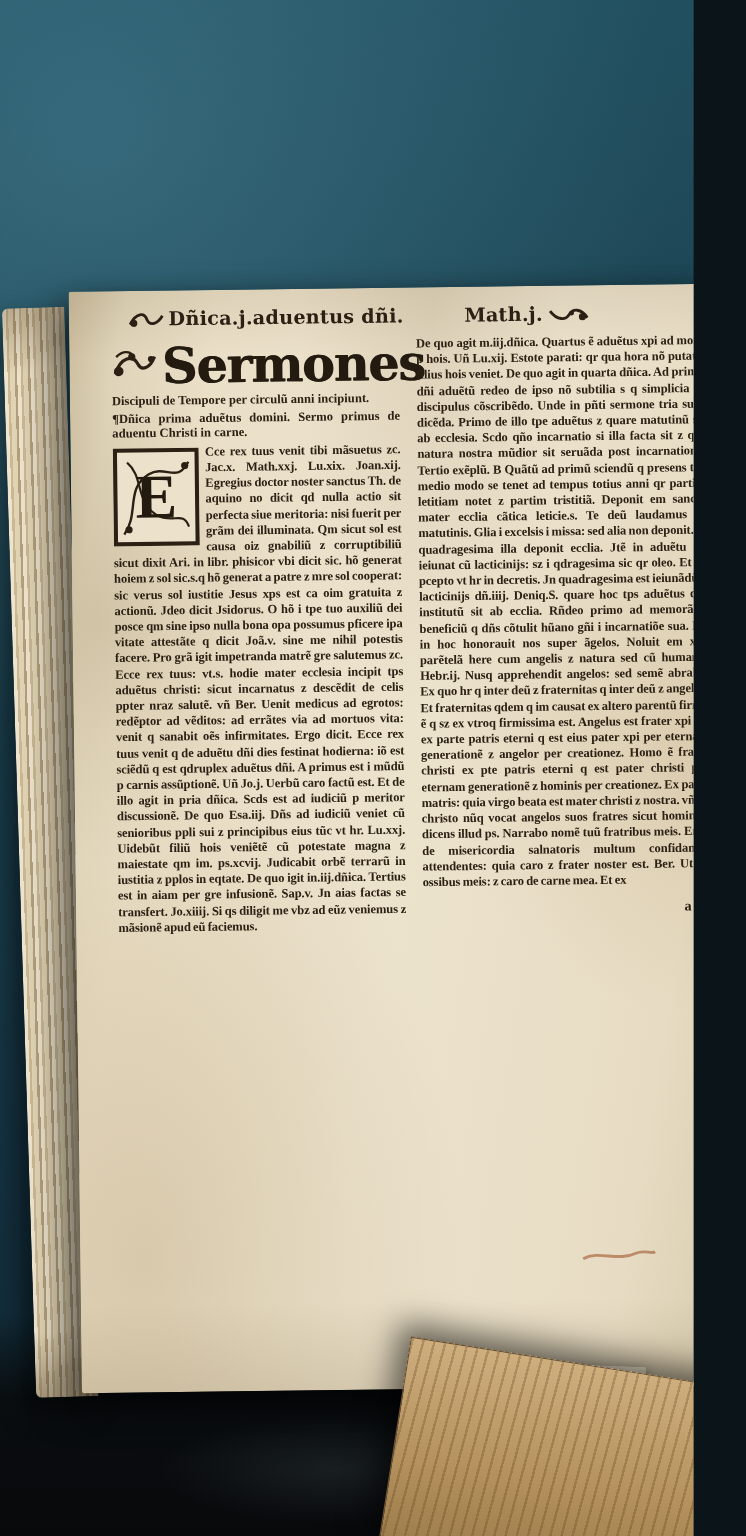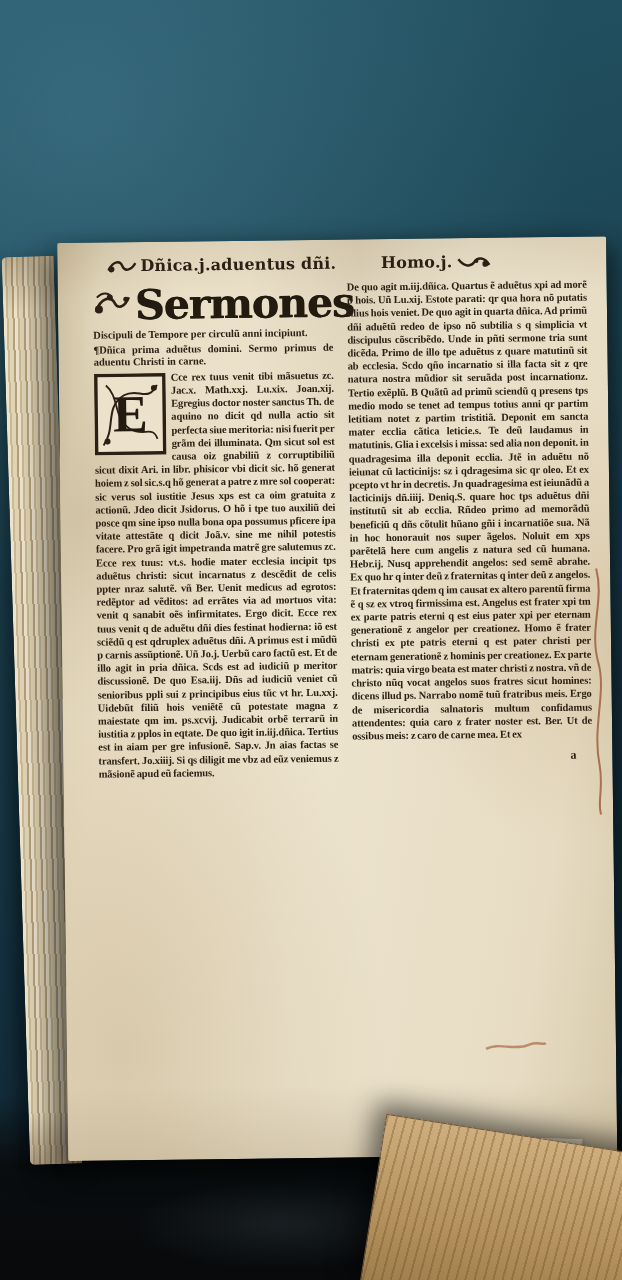--- a/index.html
+++ b/index.html
@@ -1,18 +1,18 @@
 <!DOCTYPE html>
 <html><head>
 <meta charset="utf-8">
 <style>
   * { margin:0; padding:0; box-sizing:border-box; }
   html,body { width:622px; background:#0b1418; }
   .scene {
-    position:relative; width:622px; height:1280px; overflow:hidden;
+    position:relative; width:578px; height:1280px; overflow:hidden;
     background:
       radial-gradient(circle at 14% 9%, rgba(70,125,145,.55) 0, rgba(70,125,145,0) 38%),
       linear-gradient(163deg, #245565 0%, #1c4352 38%, #143140 66%, #0d2029 100%);
     font-family:"Liberation Serif", serif;
   }
   .floor {
     position:absolute; left:0; bottom:0; width:100%; height:185px; z-index:1;
     background: linear-gradient(180deg, rgba(8,12,14,0) 0%, #0a0e10 38%, #08090b 100%);
   }
   .floor-sheen {
@@ -105,21 +105,21 @@
 
         <div class="running-header">
           <span class="hgroup">
             <svg class="fleuron" width="30" height="16" viewBox="0 0 30 16">
               <path d="M2 12 C7 2, 14 2, 16 8 C18 13, 24 13, 29 5" stroke="#2b2013" stroke-width="2.4" fill="none"></path>
               <circle cx="5" cy="11" r="3" fill="#2b2013"></circle>
             </svg>
             <span>Dñica.j.aduentus dñi.</span>
           </span>
           <span class="hgroup">
-            <span>Homo.j.</span>
+            <span>Math.j.</span>
             <svg class="fleuron" width="34" height="16" viewBox="0 0 34 16">
               <path d="M2 5 C8 13, 15 13, 18 8 C21 3, 28 3, 33 11" stroke="#2b2013" stroke-width="2.4" fill="none"></path>
               <circle cx="29" cy="10" r="3" fill="#2b2013"></circle>
               <circle cx="20" cy="7" r="2" fill="#2b2013"></circle>
             </svg>
           </span>
         </div>
 
         <div class="columns">
 

